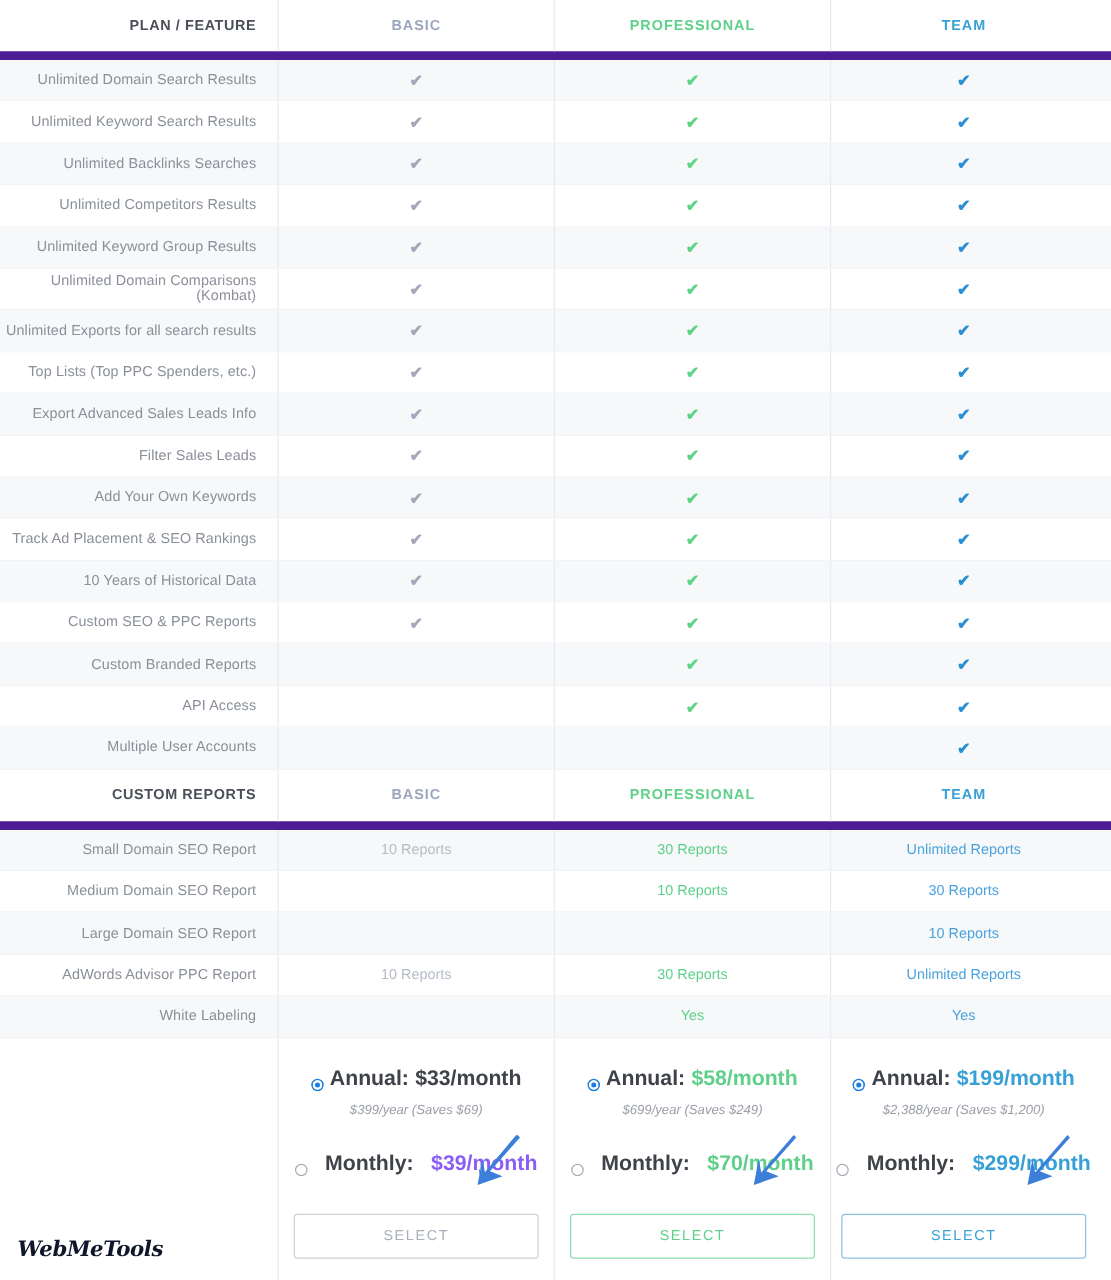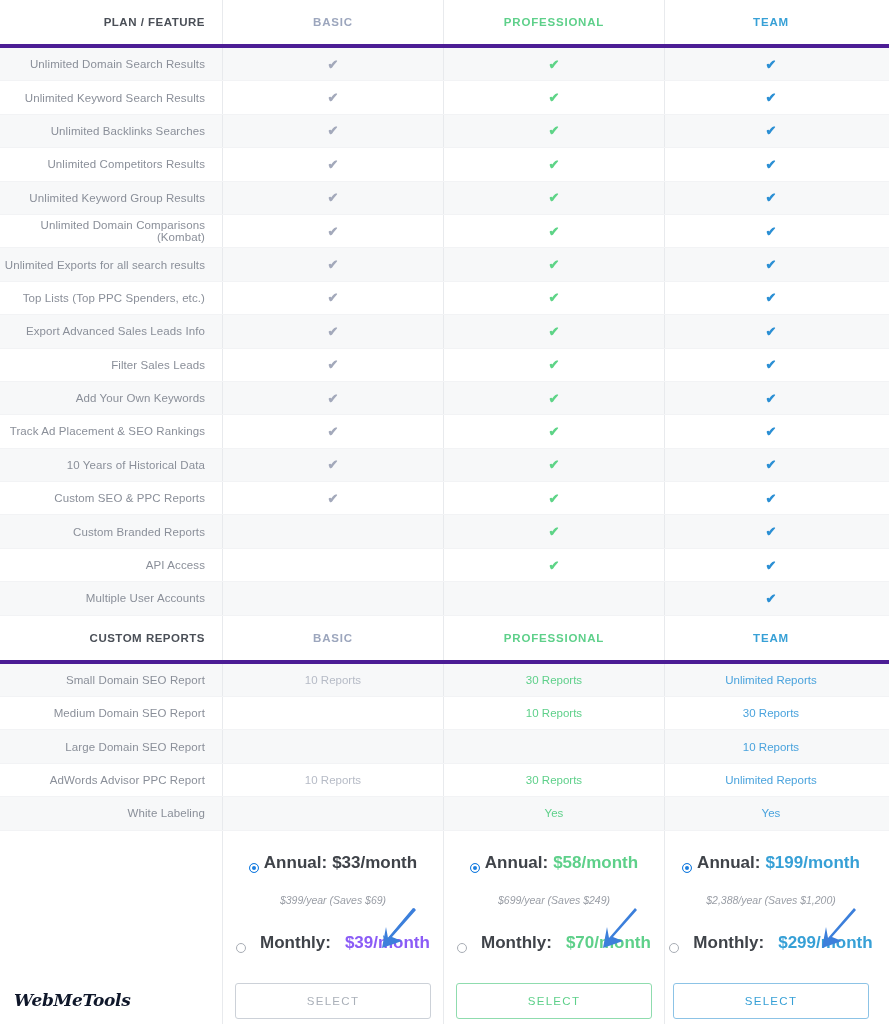--- a/index.html
+++ b/index.html
@@ -45,21 +45,21 @@
   .cell.plan {
     width: 221px;
     border-left: 1px solid #e8eaed;
   }
   .cell.plan.team { width: 213px; }
 
   
   .row.header {
     min-height: 48px;
     background: #ffffff;
-    border-bottom: 4px solid #4c1d95;
+    border-bottom: 7px solid #4c1d95;
   }
   .row.header .cell.feature {
     font-size: 11.5px;
     font-weight: bold;
     color: #4a4f57;
     letter-spacing: .5px;
   }
   .row.header .cell.plan {
     font-size: 11.5px;
     font-weight: bold;
@@ -116,21 +116,21 @@
     background: #ffffff;
     flex: none;
     position: relative;
   }
   .radio.on {
     border-color: #1a7ee0;
     background: #1a7ee0;
     box-shadow: inset 0 0 0 2px #ffffff;
   }
   .price-note {
-    margin-top: 21px;
+    margin-top: 9px;
     font-size: 10.5px;
     font-style: italic;
     color: #9a9ea6;
   }
 
   .select-btn {
     margin-top: 30px;
     width: 196px;
     height: 36px;
     display: flex;

